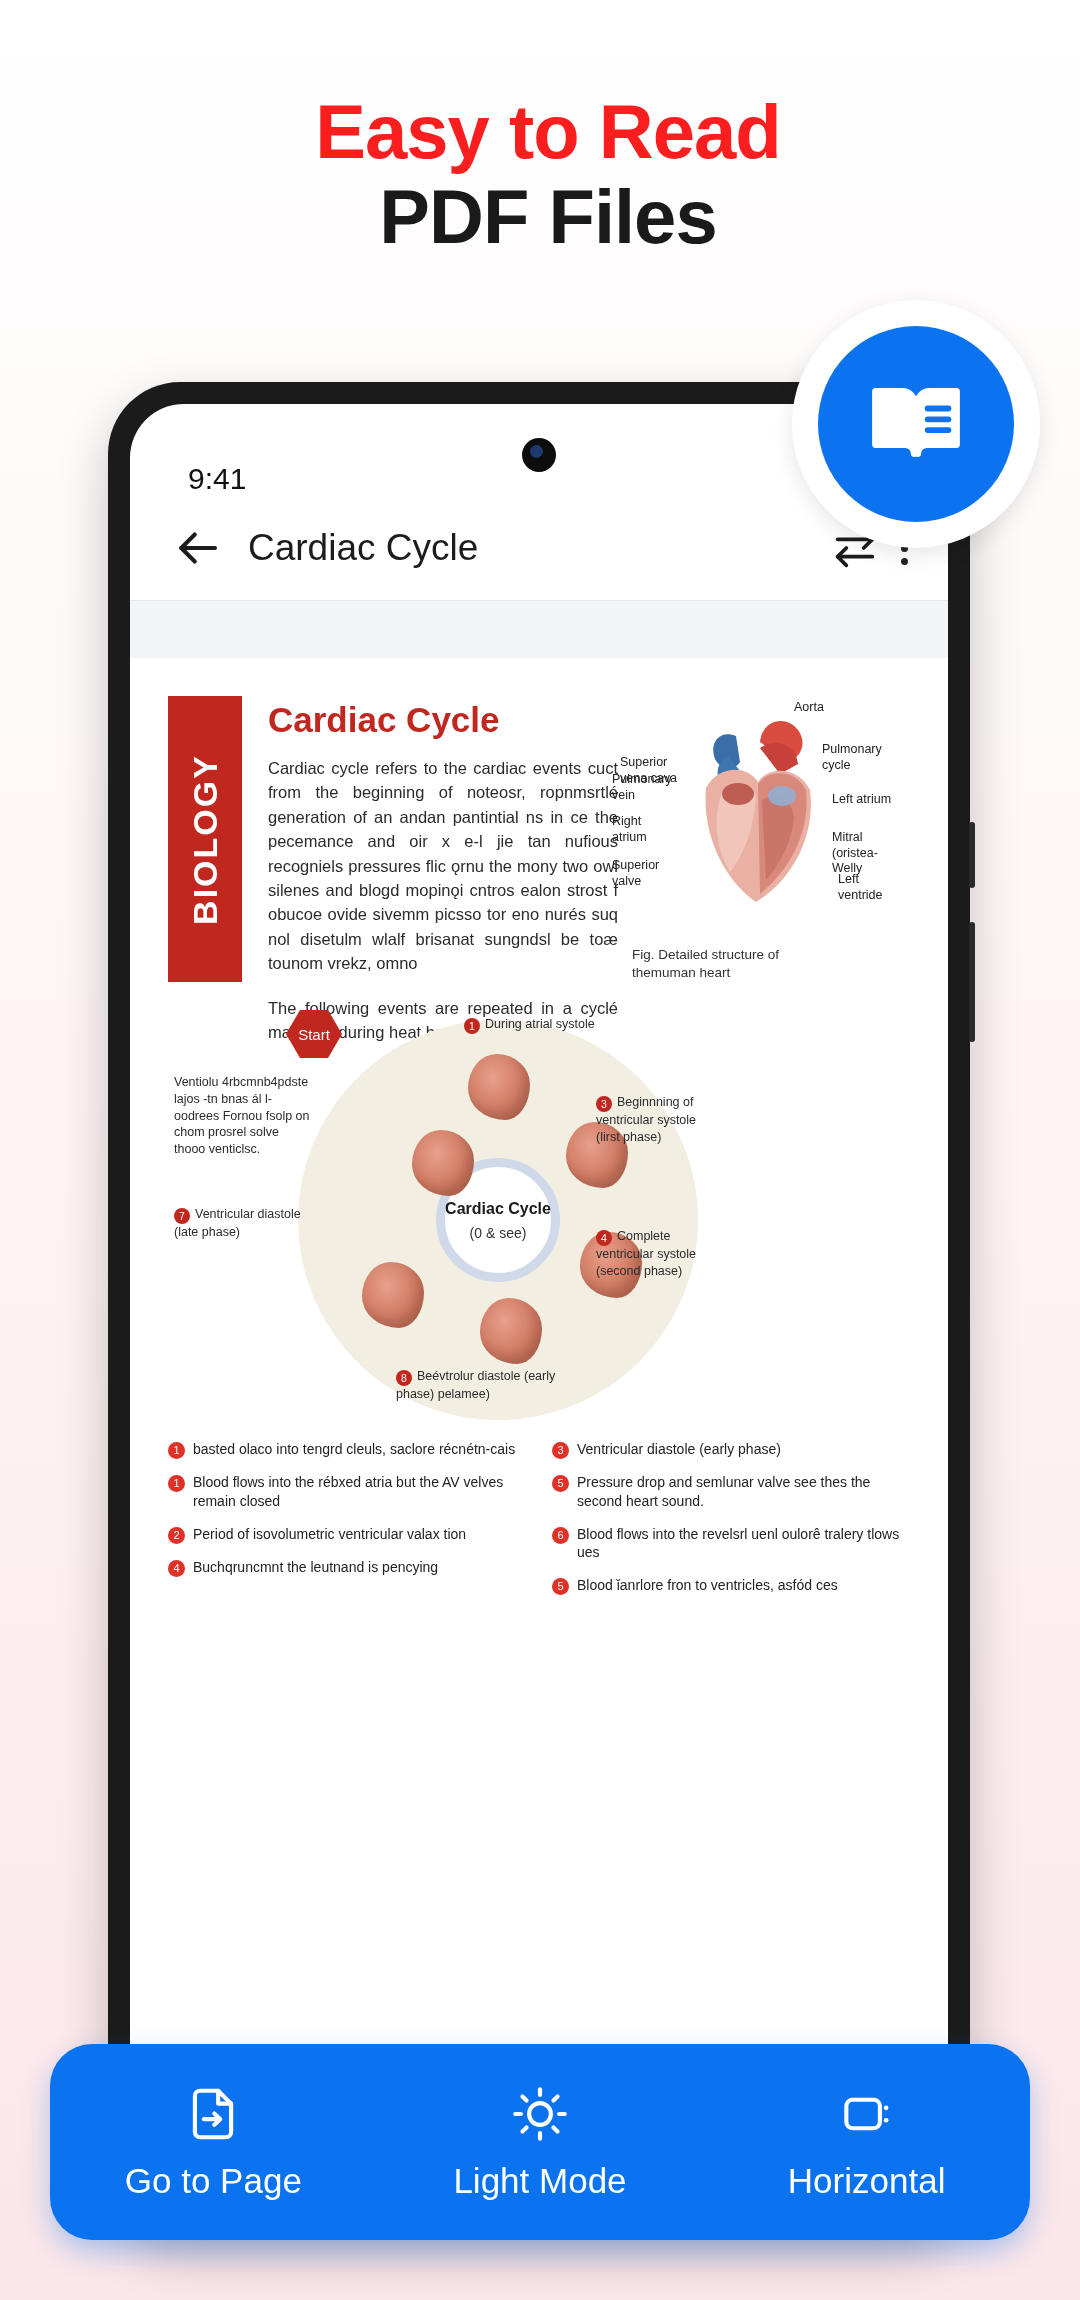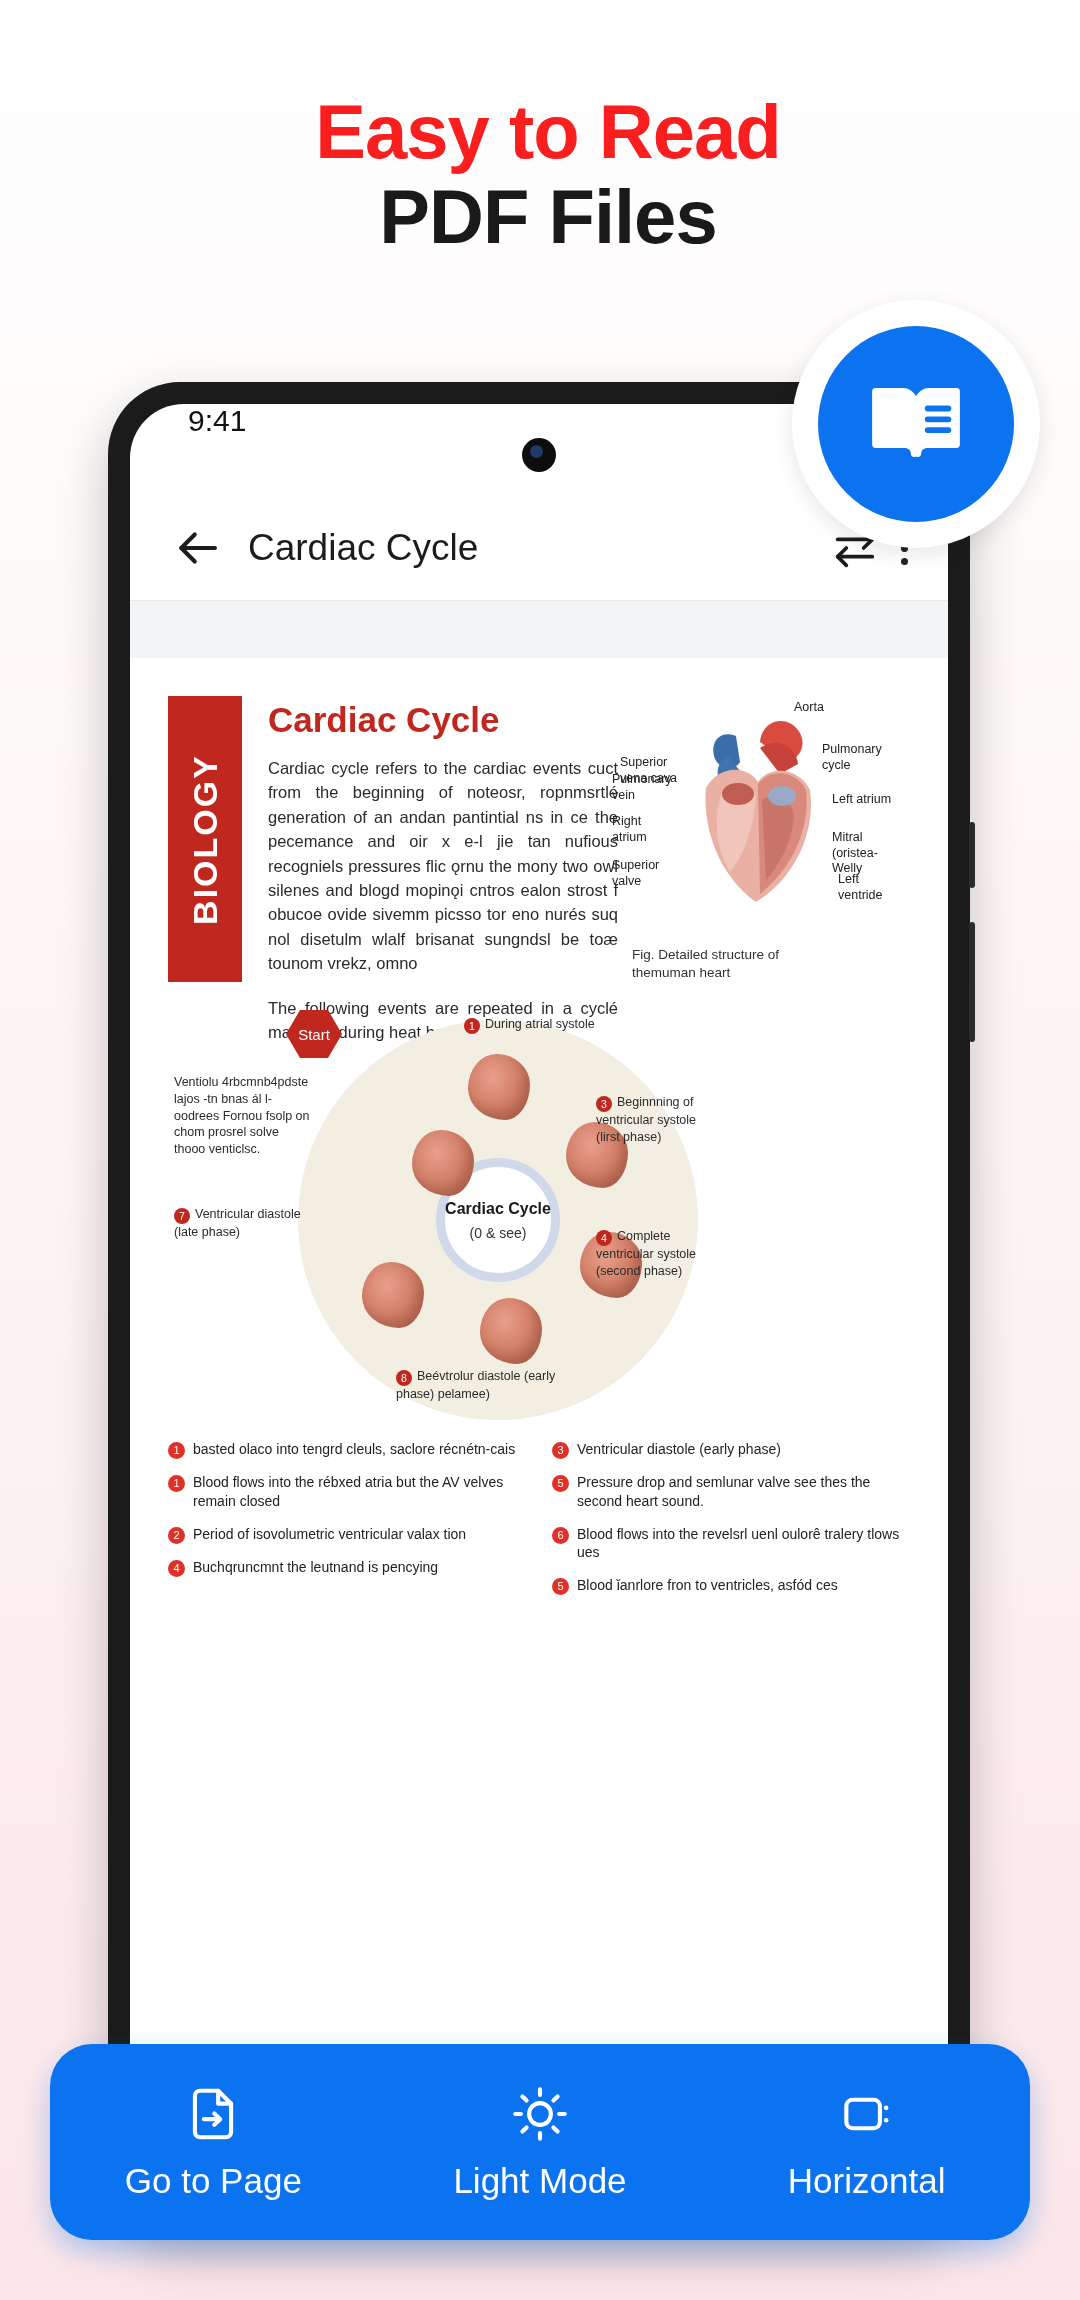--- a/index.html
+++ b/index.html
@@ -52,21 +52,21 @@
     position: absolute; right: -5px;
     width: 6px; background: #2a2a2a; border-radius: 3px;
   }
   .side-btn.b1 { top: 440px; height: 66px; }
   .side-btn.b2 { top: 540px; height: 120px; }
 
   
   .statusbar {
     position: relative;
     height: 92px;
-    display: flex; align-items: flex-start;
+    display: flex; align-items: flex-end;
   }
   .status-time {
     margin-left: 58px;
     font-size: 30px; color: #111; font-weight: 500;
   }
   .camera {
     position: absolute; left: 50%; top: 34px;
     transform: translateX(-50%);
     width: 34px; height: 34px; border-radius: 50%;
     background: #0d0d0d;

